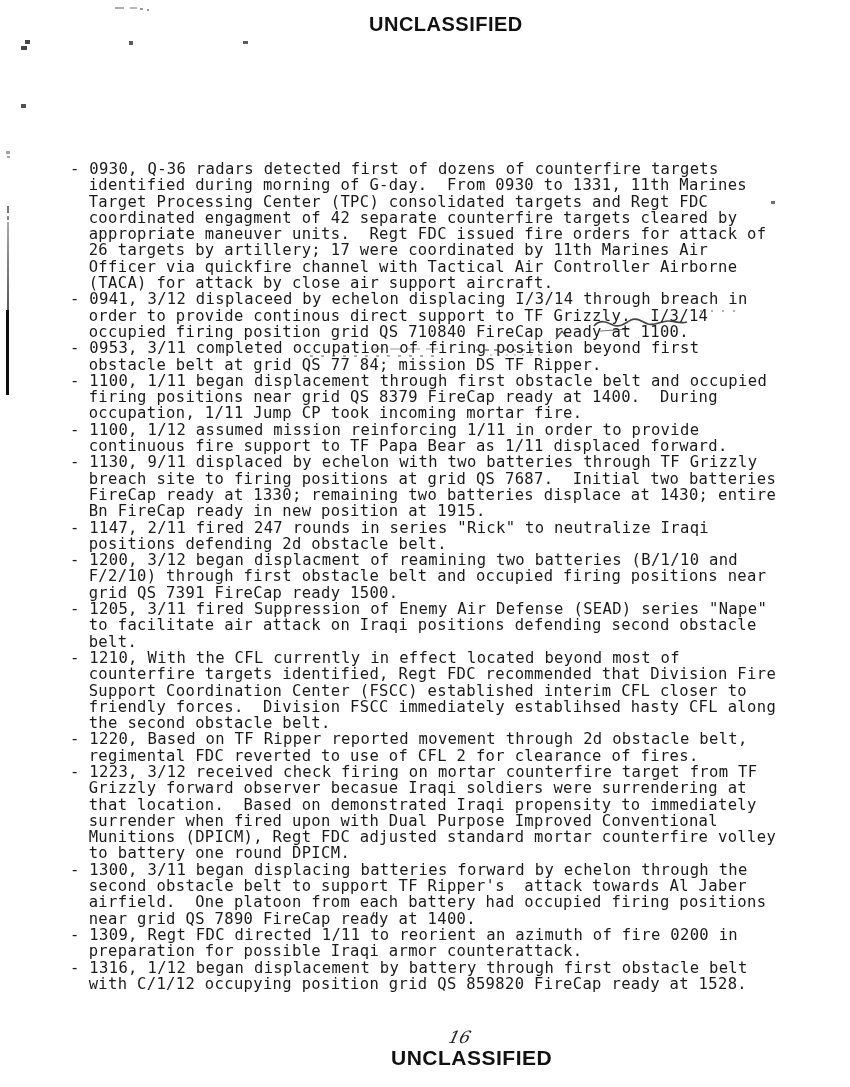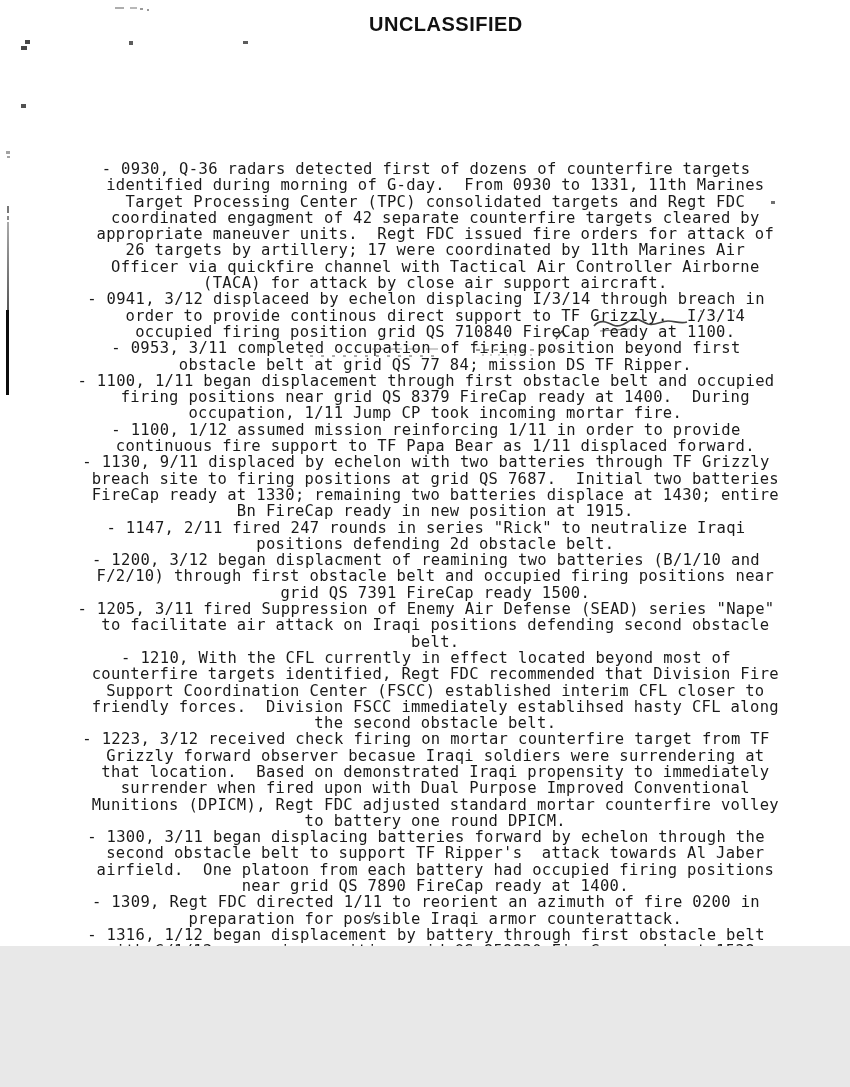--- a/index.html
+++ b/index.html
@@ -1,19 +1,19 @@
 <!DOCTYPE html>
 <html><head>
 <meta charset="utf-8">
 <style>
   html, body { margin: 0; padding: 0; background: #e8e8e8; }
   .page {
     position: relative;
     width: 850px;
-    height: 946px;
+    height: 1087px;
     margin: 0 auto;
     background: #ffffff;
     overflow: hidden;
     font-family: "DejaVu Sans Mono", "Liberation Mono", monospace;
     color: #1a1a1a;
   }
   .classification {
     position: absolute;
     font-family: "Liberation Sans", sans-serif;
     font-weight: bold;
@@ -39,21 +39,20 @@
     width: 712px;
     font-size: 15.5px;
     line-height: 16.3px;
     letter-spacing: 0.35px;
   }
   .bullet {
     padding-left: 2ch;
     text-indent: -2ch;
     white-space: pre-wrap;
     word-break: normal;
-    text-align: center;
   }
   
   .artifact { position: absolute; pointer-events: none; }
   .vline-1 { left: 7px; top: 222px; width: 2px; height: 90px;
              background: linear-gradient(#aaa, #555); }
   .vline-2 { left: 6px; top: 310px; width: 3px; height: 85px;
              background: #0d0d0d; }
   .vdash-1 { left: 7px; top: 206px; width: 2px; height: 7px; background: #777; }
   .vdash-2 { left: 7px; top: 216px; width: 2px; height: 4px; background: #888; }
   .speck { position: absolute; background: #333; pointer-events: none; }
@@ -71,20 +70,21 @@
     <div class="bullet">- 0930, Q-36 radars detected first of dozens of counterfire targets identified during morning of G-day.  From 0930 to 1331, 11th Marines Target Processing Center (TPC) consolidated targets and Regt FDC coordinated engagment of 42 separate counterfire targets cleared by appropriate maneuver units.  Regt FDC issued fire orders for attack of 26 targets by artillery; 17 were coordinated by 11th Marines Air Officer via quickfire channel with Tactical Air Controller Airborne (TACA) for attack by close air support aircraft.</div>
     <div class="bullet">- 0941, 3/12 displaceed by echelon displacing I/3/14 through breach in order to provide continous direct support to TF Grizzly.  I/3/14 occupied firing position grid QS 710840 FireCap ready at 1100.</div>
     <div class="bullet">- 0953, 3/11 completed occupation of firing position beyond first obstacle belt at grid QS 77 84; mission DS TF Ripper.</div>
     <div class="bullet">- 1100, 1/11 began displacement through first obstacle belt and occupied firing positions near grid QS 8379 FireCap ready at 1400.  During occupation, 1/11 Jump CP took incoming mortar fire.</div>
     <div class="bullet">- 1100, 1/12 assumed mission reinforcing 1/11 in order to provide continuous fire support to TF Papa Bear as 1/11 displaced forward.</div>
     <div class="bullet">- 1130, 9/11 displaced by echelon with two batteries through TF Grizzly breach site to firing positions at grid QS 7687.  Initial two batteries FireCap ready at 1330; remaining two batteries displace at 1430; entire Bn FireCap ready in new position at 1915.</div>
     <div class="bullet">- 1147, 2/11 fired 247 rounds in series "Rick" to neutralize Iraqi positions defending 2d obstacle belt.</div>
     <div class="bullet">- 1200, 3/12 began displacment of reamining two batteries (B/1/10 and F/2/10) through first obstacle belt and occupied firing positions near grid QS 7391 FireCap ready 1500.</div>
     <div class="bullet">- 1205, 3/11 fired Suppression of Enemy Air Defense (SEAD) series "Nape" to facilitate air attack on Iraqi positions defending second obstacle belt.</div>
     <div class="bullet">- 1210, With the CFL currently in effect located beyond most of counterfire targets identified, Regt FDC recommended that Division Fire Support Coordination Center (FSCC) established interim CFL closer to friendly forces.  Division FSCC immediately establihsed hasty CFL along the second obstacle belt.</div>
+    <div class="bullet">- 1220, Based on TF Ripper reported movement through 2d obstacle belt, regimental FDC reverted to use of CFL 2 for clearance of fires.</div>
     <div class="bullet">- 1223, 3/12 received check firing on mortar counterfire target from TF Grizzly forward observer becasue Iraqi soldiers were surrendering at that location.  Based on demonstrated Iraqi propensity to immediately surrender when fired upon with Dual Purpose Improved Conventional Munitions (DPICM), Regt FDC adjusted standard mortar counterfire volley to battery one round DPICM.</div>
     <div class="bullet">- 1300, 3/11 began displacing batteries forward by echelon through the second obstacle belt to support TF Ripper's  attack towards Al Jaber airfield.  One platoon from each battery had occupied firing positions near grid QS 7890 FireCap ready at 1400.</div>
     <div class="bullet">- 1309, Regt FDC directed 1/11 to reorient an azimuth of fire 0200 in preparation for possible Iraqi armor counterattack.</div>
     <div class="bullet">- 1316, 1/12 began displacement by battery through first obstacle belt with C/1/12 occupying position grid QS 859820 FireCap ready at 1528.</div>
   </div>
 
   <div class="page-number">16</div>
 
   <div class="classification bottom">UNCLASSIFIED</div>
 

